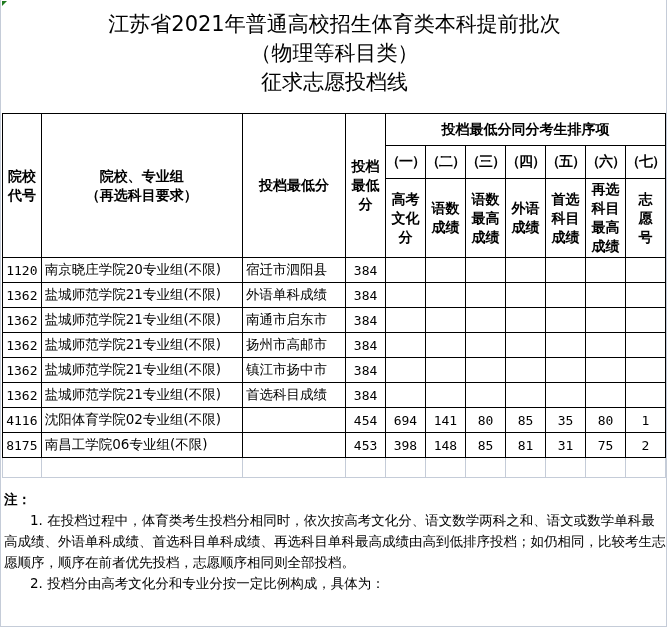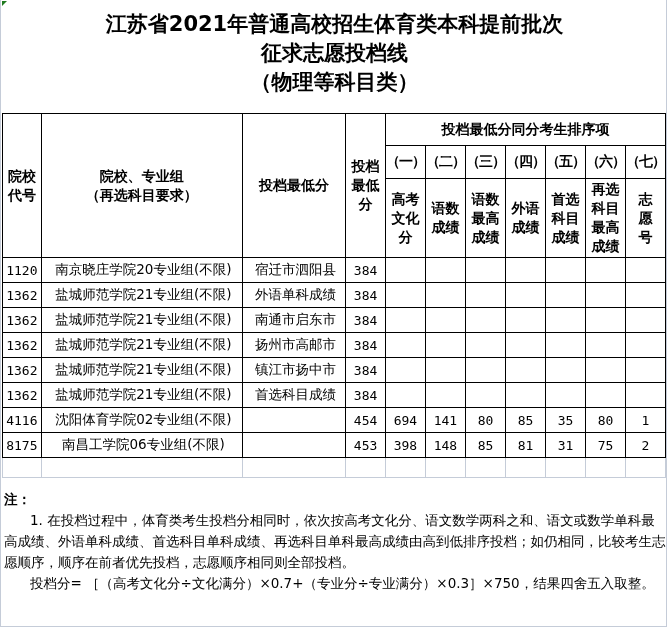--- a/index.html
+++ b/index.html
@@ -1,45 +1,45 @@
 <!DOCTYPE html>
 <html><head>
 <meta charset="utf-8">
 <style>
   html, body { margin: 0; padding: 0; background: #ffffff; }
   body { width: 667px; height: 627px; position: relative; overflow: hidden;
          font-family: "DejaVu Sans", "Liberation Sans", sans-serif; color: #000; }
   .sheet { position: absolute; left: 0; top: 0; width: 667px; height: 627px;
            border-left: 1px solid #c5ccd8; border-right: 1px solid #c5ccd8; border-bottom: 1px solid #c5ccd8; box-sizing: border-box; }
   .title { position: absolute; left: 0; top: 10px; width: 667px; text-align: center;
-           font-weight: bold; font-size: 21px; line-height: 29px; letter-spacing: 0px; }
+           font-weight: normal; font-size: 21px; line-height: 29px; letter-spacing: 0px; }
   .grid { position: absolute; left: 1px; top: 113px; border-collapse: collapse; table-layout: fixed; }
   .grid td { border: 1.5px solid #000; padding: 0; text-align: center; vertical-align: middle;
              font-size: 13.5px; overflow: hidden; white-space: nowrap; }
   .grid td.hdr { font-weight: bold; white-space: normal; line-height: 19px; font-size: 14px; }
   .grid td.ord { font-weight: bold; font-size: 14px; letter-spacing: -1px; }
-  .grid td.left { text-align: center; padding-left: 3px; }
+  .grid td.left { text-align: left; padding-left: 3px; }
   .grid td.num { font-family: "DejaVu Sans Mono", "Liberation Mono", monospace; font-size: 13px; }
   .grid tr.body td { height: 24px; }
   .grid tr.empty td { border: 1px solid #c5ccd8; border-top: 1.5px solid #000; height: 19px; }
   .notes { position: absolute; left: 3px; top: 489px; width: 662px; font-size: 13.5px; line-height: 21px; }
   .notes .head { font-weight: bold; }
   .notes p { margin: 0; }
   .indent { text-indent: 26px; }
   .green-mark { position: absolute; width: 0; height: 0; border-top: 5px solid #1f7a1f; border-right: 5px solid transparent; }
 </style>
 </head>
 <body>
 
 <div class="sheet">
 
   <div class="title">
     <div>江苏省2021年普通高校招生体育类本科提前批次</div>
+    <div>（物理等科目类）</div>
     <div>征求志愿投档线</div>
-    <div>（物理等科目类）</div>
   </div>
 
   <table class="grid">
     <colgroup>
       <col style="width:39px">
         <col style="width:202px">
         <col style="width:104px">
         <col style="width:40px">
       <col style="width:40px">
         <col style="width:40px">
@@ -195,17 +195,17 @@
       <td></td>
           <td></td>
       <td></td>
     </tr>
   </tbody>
     </table>
 
   <div class="notes">
     <p class="head">注：</p>
     <p class="indent">1. 在投档过程中，体育类考生投档分相同时，依次按高考文化分、语文数学两科之和、语文或数学单科最高成绩、外语单科成绩、首选科目单科成绩、再选科目单科最高成绩由高到低排序投档；如仍相同，比较考生志愿顺序，顺序在前者优先投档，志愿顺序相同则全部投档。</p>
-    <p class="indent">投档分= ［（高考文化分÷文化满分）×0.7+（专业分÷专业满分）×0.3］×750，结果四舍五入取整。</p>
+    <p class="indent">2. 投档分由高考文化分和专业分按一定比例构成，具体为：</p>
   </div>
 
   <span class="green-mark" style="left:1px;top:1px"></span>
 </div>
 
 </body></html>

